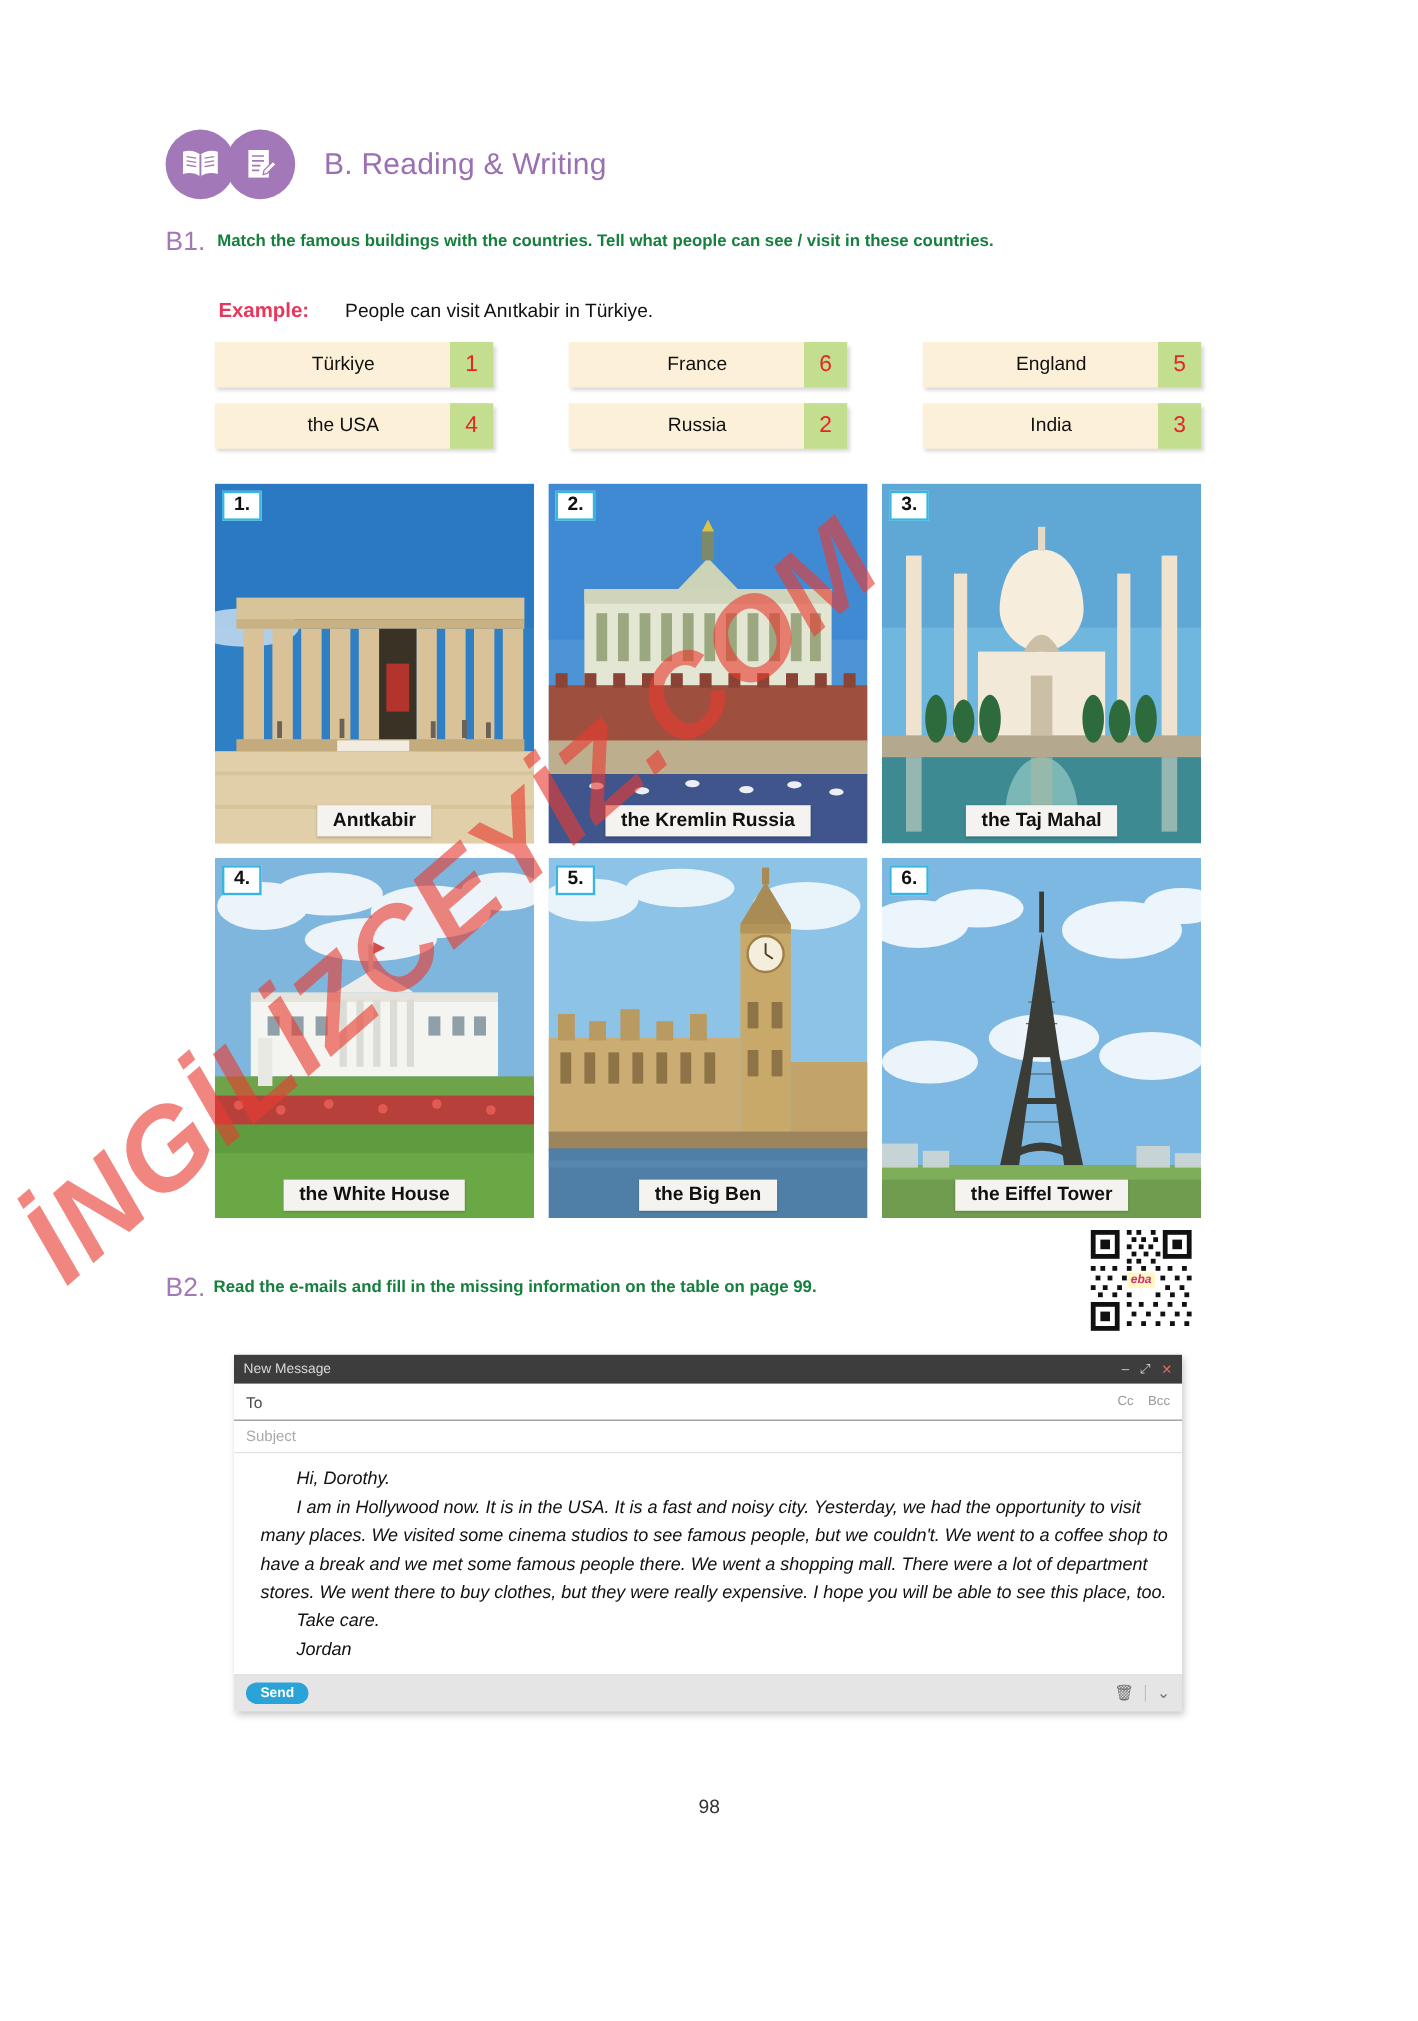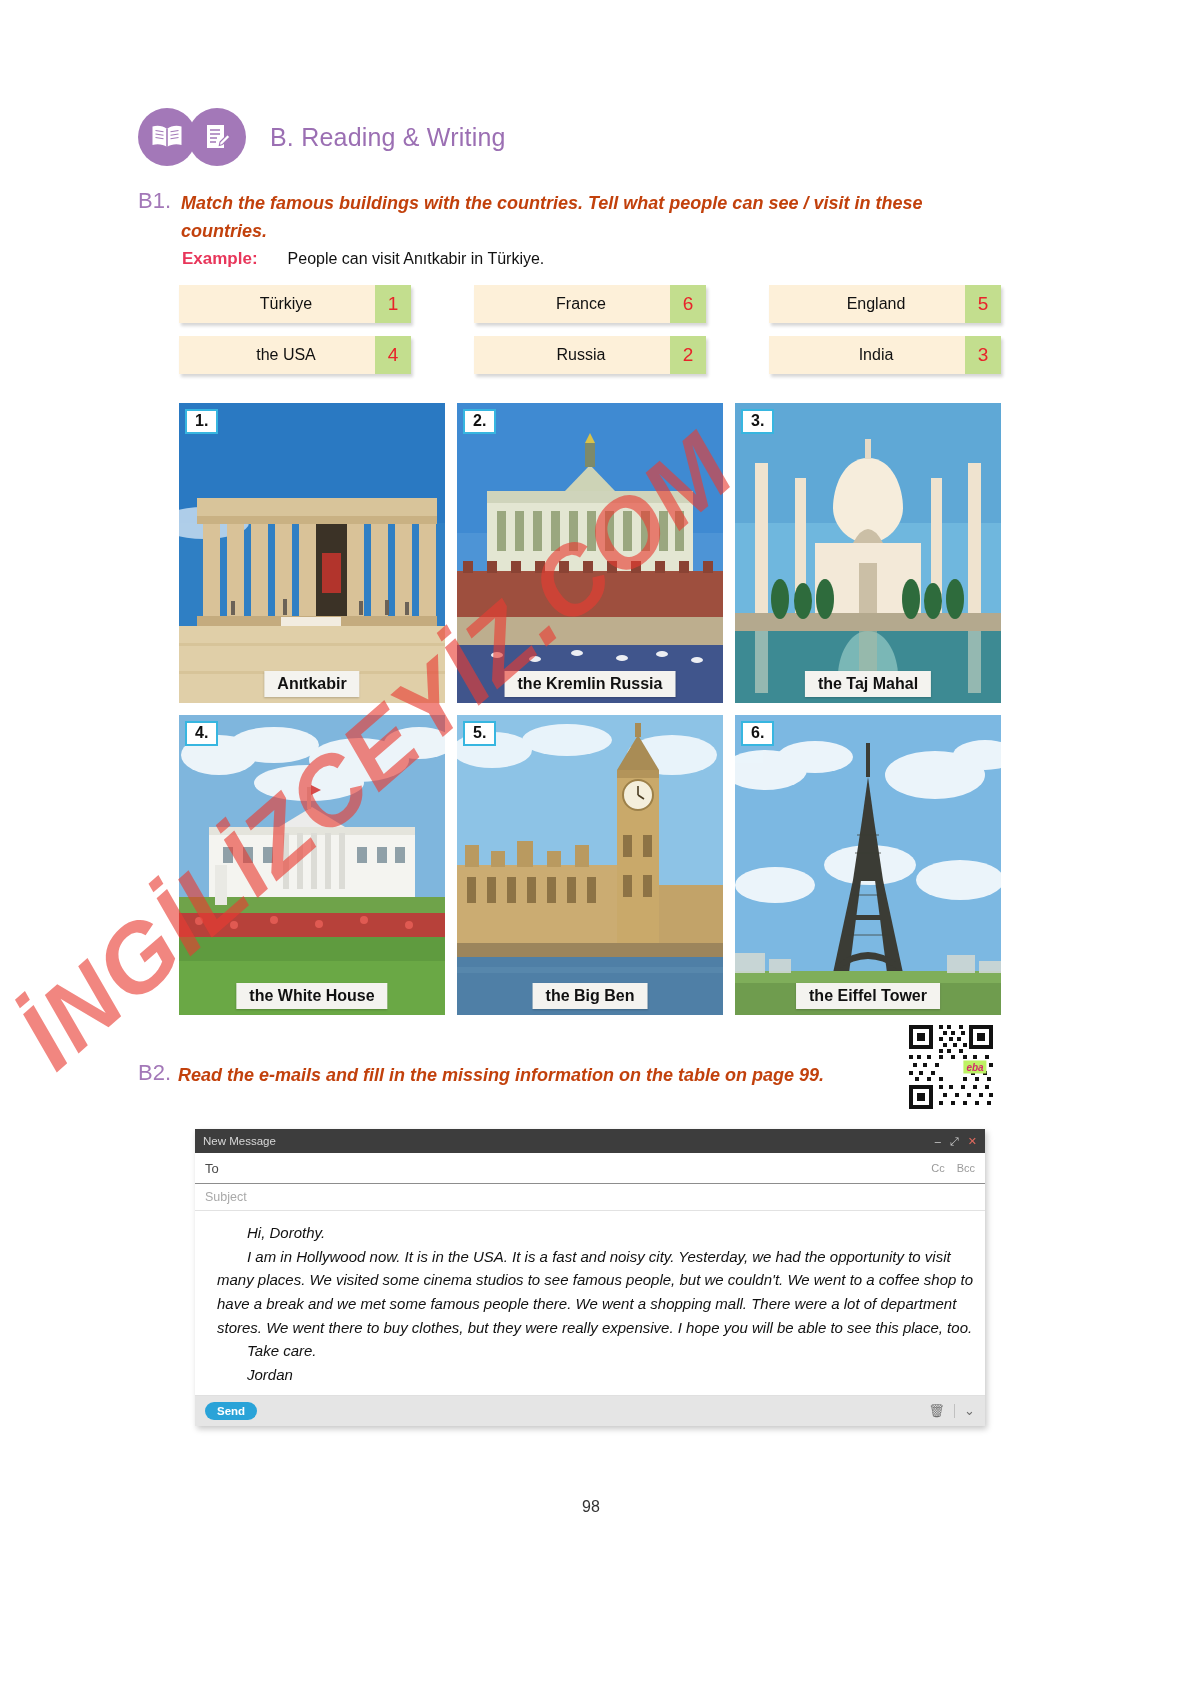--- a/index.html
+++ b/index.html
@@ -22,21 +22,21 @@
   .header-title{
     font-size:25px;color:#9b6fb3;font-weight:400;letter-spacing:.2px;
     margin-left:10px;
   }
 
   
   .task-no{
     position:absolute;font-size:22px;color:#a378b8;font-weight:400;
   }
   .task-text{
-    position:absolute;font-size:18px;font-weight:bold;line-height:1.55;color:#c2410c;font-style:italic;
+    position:absolute;font-size:14px;font-weight:bold;line-height:1.55;color:#15803d;
   }
 
   
   .example-row{position:absolute;left:182px;top:249px;display:flex;align-items:baseline;gap:30px;}
   .example-lbl{color:#e8365a;font-weight:bold;font-size:17px;}
   .example-txt{font-size:16px;color:#111;}
 
   
   .country-grid{position:absolute;left:179px;top:285px;width:822px;}
   .crow{display:flex;gap:63px;margin-bottom:13px;}
@@ -65,21 +65,21 @@
     background:#f4f3ef;padding:4px 13px;font-size:16px;font-weight:bold;color:#111;
     white-space:nowrap;box-shadow:0 1px 2px rgba(0,0,0,.2);
   }
   .sky{position:absolute;inset:0;}
 
   
   .qr{position:absolute;left:905px;top:1021px;width:92px;height:92px;background:#fff;}
   .qr svg{display:block;}
   .qr-center{
     position:absolute;left:50%;top:50%;transform:translate(-50%,-50%);
-    font-size:10px;color:#d52b6c;font-style:italic;font-weight:bold;background:#bef264;padding:1px 3px;margin-left:24px;
+    font-size:10px;color:#d52b6c;font-style:italic;font-weight:bold;background:#fef9c3;padding:1px 3px;
   }
 
   
   .mail{
     position:absolute;left:195px;top:1129px;width:790px;
     box-shadow:2px 3px 6px rgba(0,0,0,.22);background:#fff;
   }
   .mail-bar{
     height:24px;background:#3d3d3d;display:flex;align-items:center;
     padding:0 8px;color:#d8d8d8;font-size:11.5px;

